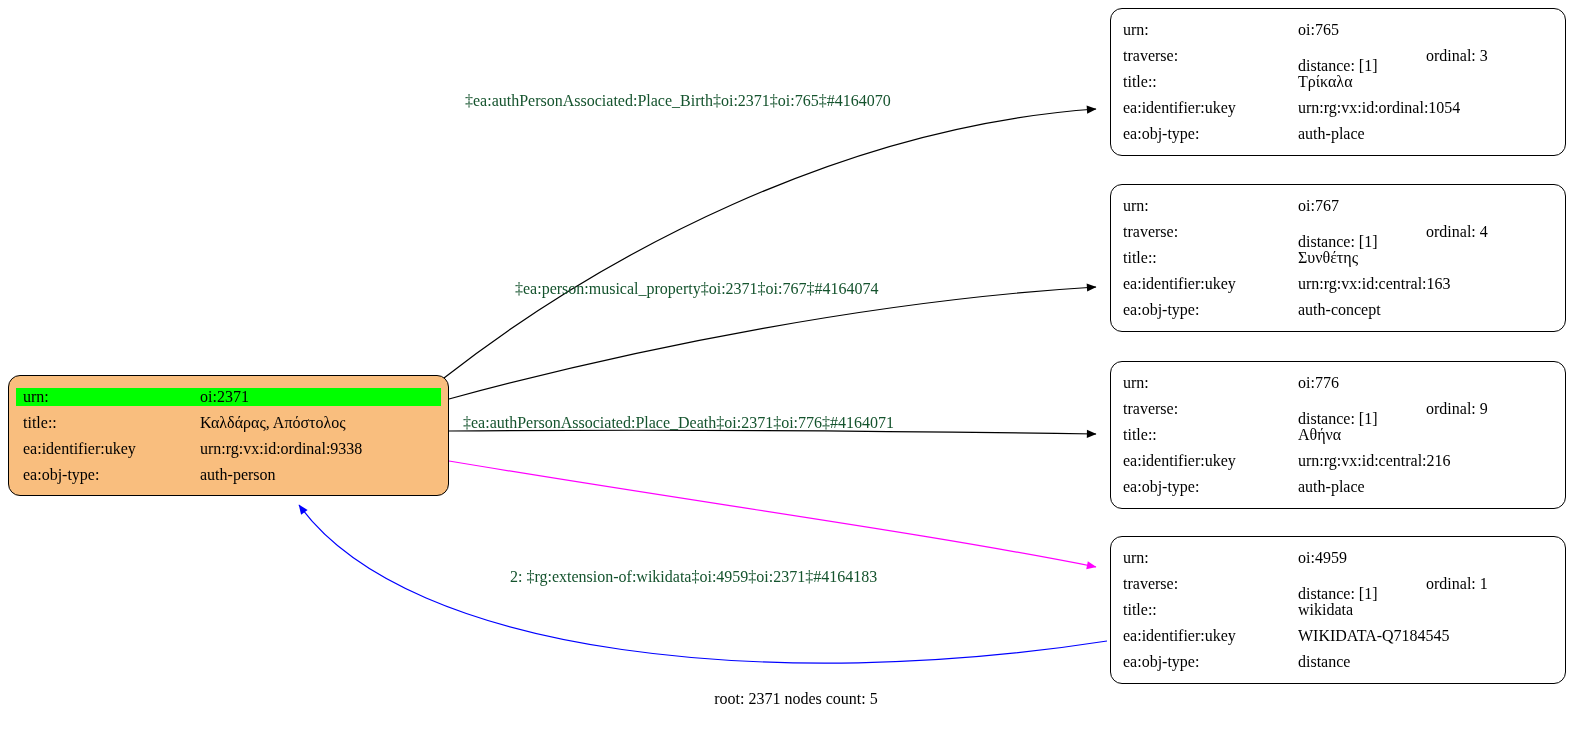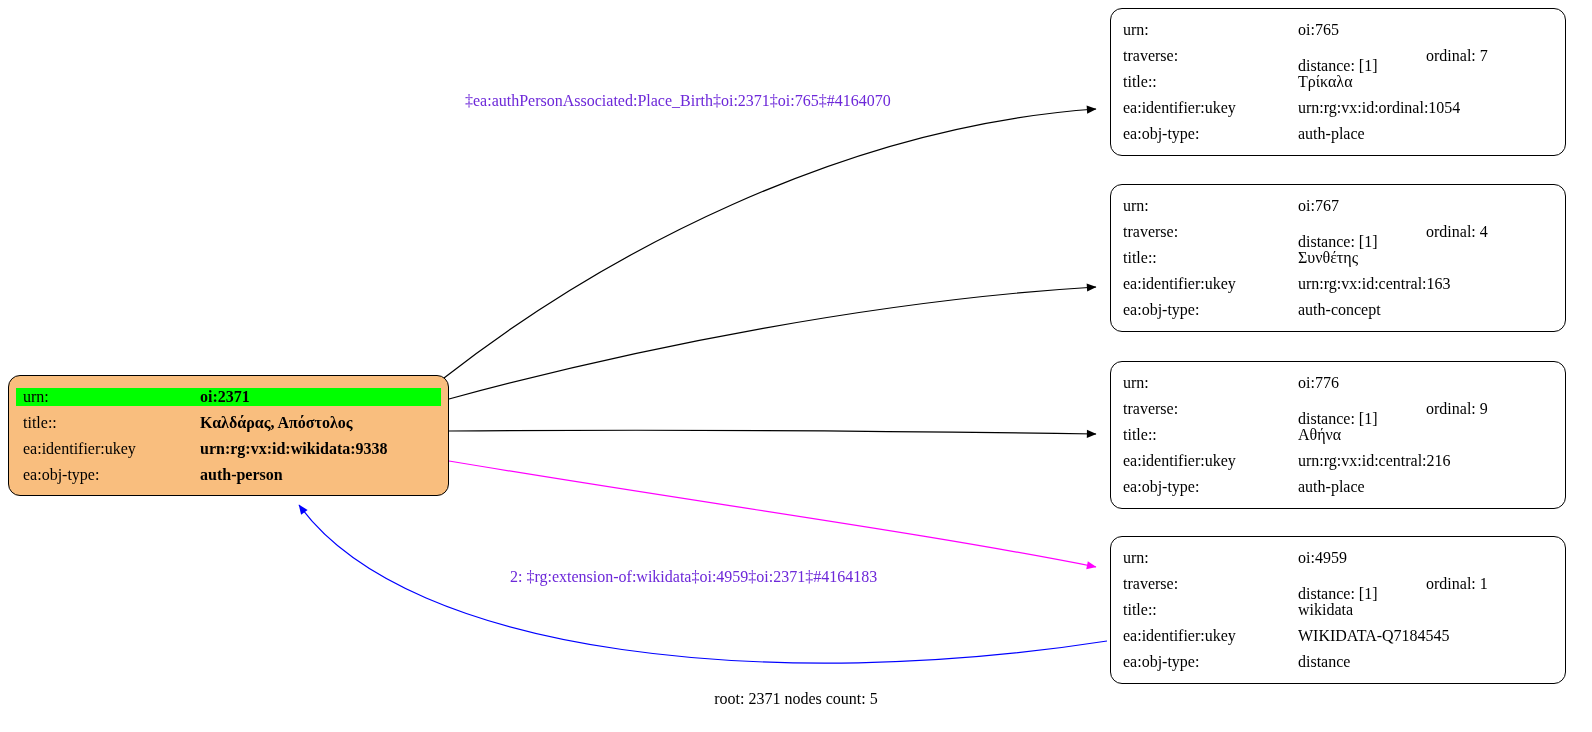--- a/index.html
+++ b/index.html
@@ -9,35 +9,35 @@
   svg.edges { position:absolute; left:0; top:0; width:1592px; height:732px; }
 
   
   .rootnode {
     position:absolute; left:8px; top:375px; width:441px; height:121px;
     background:#F9BE7E; border:1px solid #000; border-radius:12px;
     padding:8px 7px; font-size:16px;
   }
   .rootrow { display:flex; height:26px; align-items:center; }
   .rlabel { width:181px; flex:0 0 181px; padding-left:7px; }
-  .rval { flex:1; padding-left:3px;font-weight:bold; }
+  .rval { flex:1; padding-left:3px; }
   .hl { background:#00FF00; }
 
   
   .gnode {
     position:absolute; left:1110px; width:456px; height:148px;
     background:#fff; border:1px solid #000; border-radius:12px;
     padding:8px 0; font-size:16px;
   }
   .grow { display:flex; height:26px; align-items:center; padding:0 12px; }
   .glabel { width:175px; flex:0 0 175px; }
   .gdist { width:128px; flex:0 0 128px;margin-top:20px; }
   .gval, .gord { white-space:nowrap; }
 
-  .edge-label { position:absolute; font-size:16px; white-space:nowrap; color:#6d28d9; }
+  .edge-label { position:absolute; font-size:16px; white-space:nowrap; color:#14532d; }
   .caption { position:absolute; left:0; top:690px; width:100%; text-align:center; font-size:16px; }
 </style>
 </head>
 <body>
 
 <div class="canvas">
 
   <svg class="edges" xmlns="http://www.w3.org/2000/svg">
     <defs>
       <marker id="ah-k" viewBox="0 0 10 10" refX="9.5" refY="5" markerWidth="10" markerHeight="8" orient="auto">
@@ -61,37 +61,37 @@
     <div class="rootrow">
       <span class="rlabel hl">urn:</span>
       <span class="rval hl">oi:2371</span>
     </div>
     <div class="rootrow">
       <span class="rlabel">title::</span>
       <span class="rval">Καλδάρας, Απόστολος</span>
     </div>
     <div class="rootrow">
       <span class="rlabel">ea:identifier:ukey</span>
-      <span class="rval">urn:rg:vx:id:wikidata:9338</span>
+      <span class="rval">urn:rg:vx:id:ordinal:9338</span>
     </div>
     <div class="rootrow">
       <span class="rlabel">ea:obj-type:</span>
       <span class="rval">auth-person</span>
     </div>
   </div>
 
   <div class="gnode" style="top:8px">
     <div class="grow">
       <span class="glabel">urn:</span>
       <span class="gval">oi:765</span>
     </div>
     <div class="grow">
       <span class="glabel">traverse:</span>
       <span class="gdist">distance: [1]</span>
-      <span class="gord">ordinal: 7</span>
+      <span class="gord">ordinal: 3</span>
     </div>
     <div class="grow">
       <span class="glabel">title::</span>
       <span class="gval">Τρίκαλα</span>
     </div>
     <div class="grow">
       <span class="glabel">ea:identifier:ukey</span>
       <span class="gval">urn:rg:vx:id:ordinal:1054</span>
     </div>
     <div class="grow">
@@ -166,17 +166,19 @@
       <span class="glabel">ea:identifier:ukey</span>
       <span class="gval">WIKIDATA-Q7184545</span>
     </div>
     <div class="grow">
       <span class="glabel">ea:obj-type:</span>
       <span class="gval">distance</span>
     </div>
   </div>
 
   <div class="edge-label" style="left:465px; top:92px">‡ea:authPersonAssociated:Place_Birth‡oi:2371‡oi:765‡#4164070</div>
+  <div class="edge-label" style="left:515px; top:280px">‡ea:person:musical_property‡oi:2371‡oi:767‡#4164074</div>
+  <div class="edge-label" style="left:463px; top:414px">‡ea:authPersonAssociated:Place_Death‡oi:2371‡oi:776‡#4164071</div>
   <div class="edge-label" style="left:510px; top:568px">2: ‡rg:extension-of:wikidata‡oi:4959‡oi:2371‡#4164183</div>
 
   <div class="caption">root: 2371 nodes count: 5</div>
 
 </div>
 
 </body></html>

